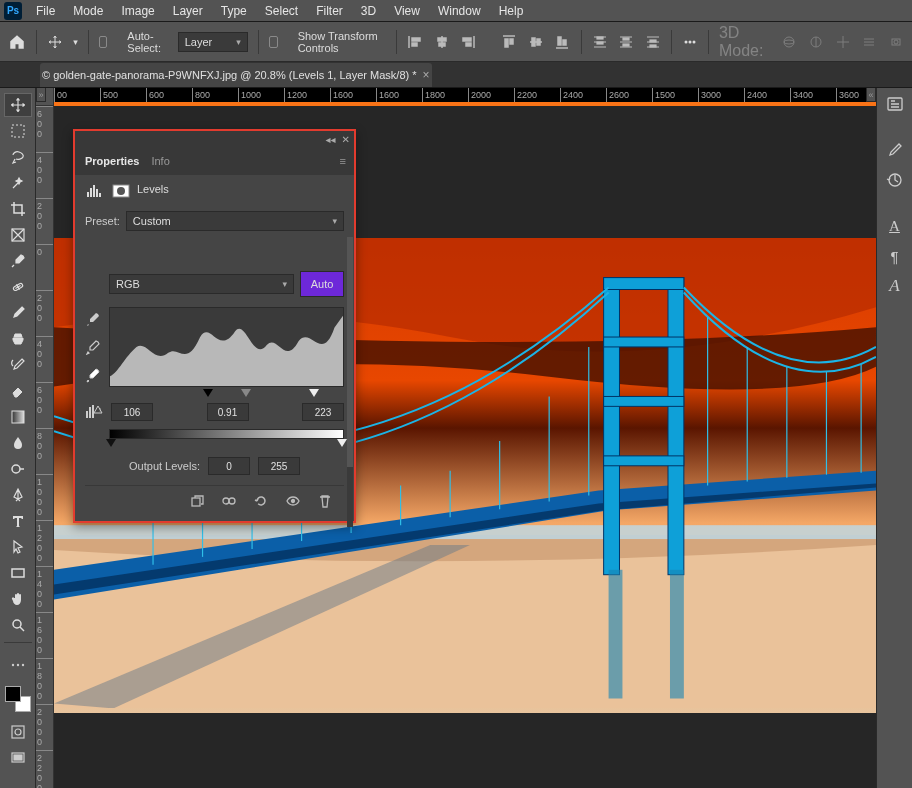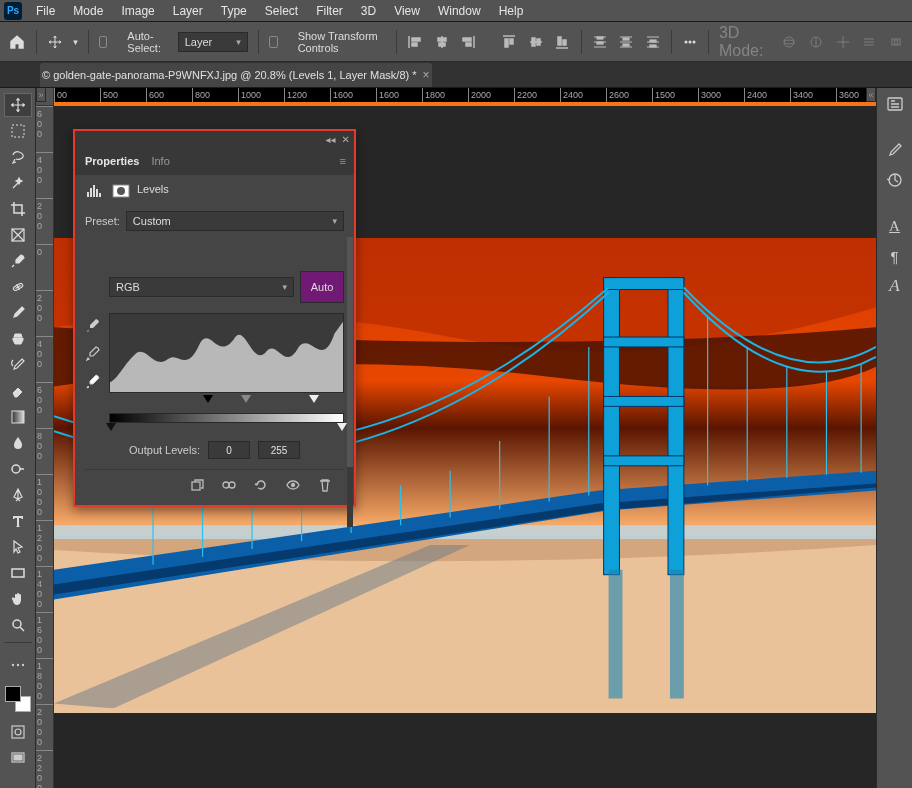--- a/index.html
+++ b/index.html
@@ -44,21 +44,21 @@
 .prop-tabs .ptab{color:#999;font-size:11px;padding:6px 2px;}
 .prop-tabs .ptab.active{color:#e6e6e6;font-weight:600;}
 .prop-tabs .menu-ico{margin-left:auto;color:#999;}
 .prop-body{padding:8px 10px 6px 10px;position:relative;}
 .prop-title{display:flex;align-items:flex-start;gap:6px;color:#ddd;margin-bottom:12px;}
 .prop-title .icon-box{width:20px;height:16px;display:flex;align-items:center;justify-content:center;}
 .prop-row{display:flex;align-items:center;gap:6px;margin-bottom:10px;}
 .prop-row label{color:#ccc;font-size:11px;}
 .prop-select{flex:1;height:20px;background:#3a3a3a;border:1px solid #2a2a2a;color:#ddd;font-size:11px;padding:0 6px;display:flex;align-items:center;justify-content:space-between;}
 .prop-select .chev{color:#aaa;font-size:9px;}
-.auto-btn{width:44px;height:32px;background:#701a75;border:1px solid #2a2a2a;color:#ddd;font-size:11px;display:flex;align-items:center;justify-content:center;}
+.auto-btn{width:44px;height:26px;background:#6d28d9;border:1px solid #2a2a2a;color:#ddd;font-size:11px;display:flex;align-items:center;justify-content:center;}
 .histo-wrap{display:flex;gap:8px;}
 .eyedrops{display:flex;flex-direction:column;gap:12px;padding-top:4px;}
 .eyedrops .ed{width:16px;height:16px;color:#ccc;}
 .histo{flex:1;height:80px;background:#3a3a3a;border:1px solid #2a2a2a;position:relative;overflow:hidden;}
 .histo svg{position:absolute;bottom:0;left:0;width:100%;height:100%;}
 .slider-track{position:relative;height:10px;margin:2px 0 4px 24px;}
 .slider-track .tri{position:absolute;top:0;width:0;height:0;border-left:5px solid transparent;border-right:5px solid transparent;border-top:8px solid #aaa;}
 .inputs-row{display:flex;align-items:center;gap:6px;margin-left:0;}
 .inputs-row .warn{width:20px;color:#ccc;display:flex;align-items:center;justify-content:center;}
 .num-input{width:42px;height:18px;background:#3a3a3a;border:1px solid #2a2a2a;color:#e0e0e0;font-size:10px;text-align:center;}
@@ -594,20 +594,36 @@
             <svg viewBox="0 0 220 80" preserveAspectRatio="none">
               <path d="M0 80 L0 70 C8 66 14 50 25 40 C35 33 42 58 55 46 C65 38 72 62 85 30 C95 12 102 50 118 24 C128 10 135 56 148 38 C158 26 165 60 178 34 C190 18 200 58 212 20 L220 8 L220 80 Z" fill="#b8b8b8"></path>
             </svg>
           </div>
         </div>
         <div class="slider-track">
           <div class="tri" style="left:40%;border-top-color:#000"></div>
           <div class="tri" style="left:56%;border-top-color:#888"></div>
           <div class="tri" style="left:85%;border-top-color:#eee"></div>
         </div>
+        <div class="inputs-row">
+          <div class="warn">
+              <svg width="18" height="14" viewBox="0 0 18 14" fill="#ccc">
+                <rect x="0" y="6" width="2" height="7"></rect>
+                <rect x="3" y="2" width="2" height="11"></rect>
+                <rect x="6" y="0" width="2" height="13"></rect>
+                <path d="M12 1l4 7h-8z" fill="none" stroke="#ccc"></path>
+                <text x="14" y="7" font-size="6" fill="#ccc" text-anchor="middle">!</text>
+              </svg>
+            </div>
+          <input class="num-input" value="106" style="">
+          <div style="flex:1"></div>
+          <input class="num-input" value="0.91" style="">
+          <div style="flex:1"></div>
+          <input class="num-input" value="223" style="">
+        </div>
         <div class="grad-bar">
           <div class="tri2" style="left:-4px;border-top-color:#111"></div>
           <div class="tri2" style="right:-4px;border-top-color:#eee"></div>
         </div>
         <div class="output-row">
           <span>Output Levels:</span>
           <input class="num-input" value="0" style="">
           <input class="num-input" value="255" style="">
         </div>
         <div class="prop-foot">

